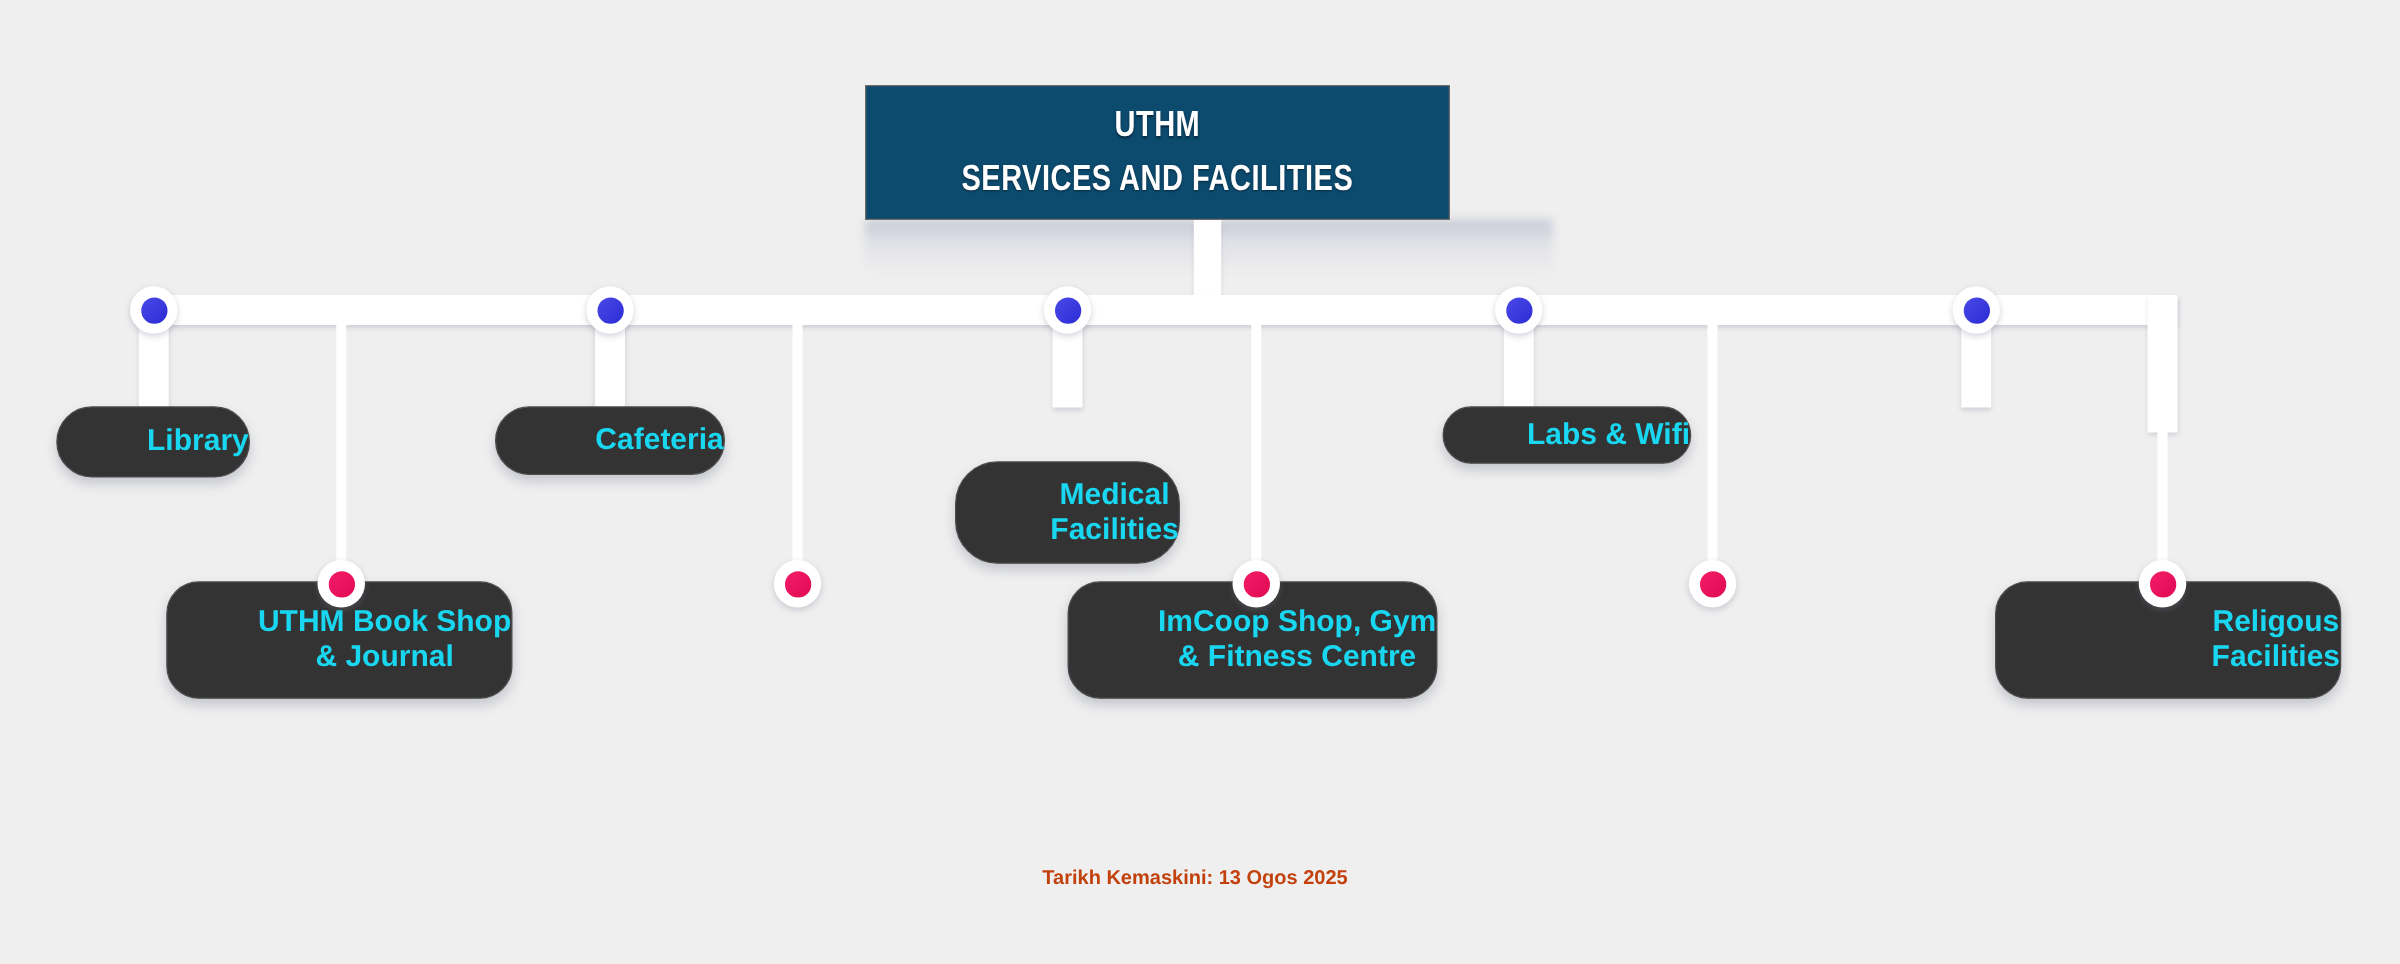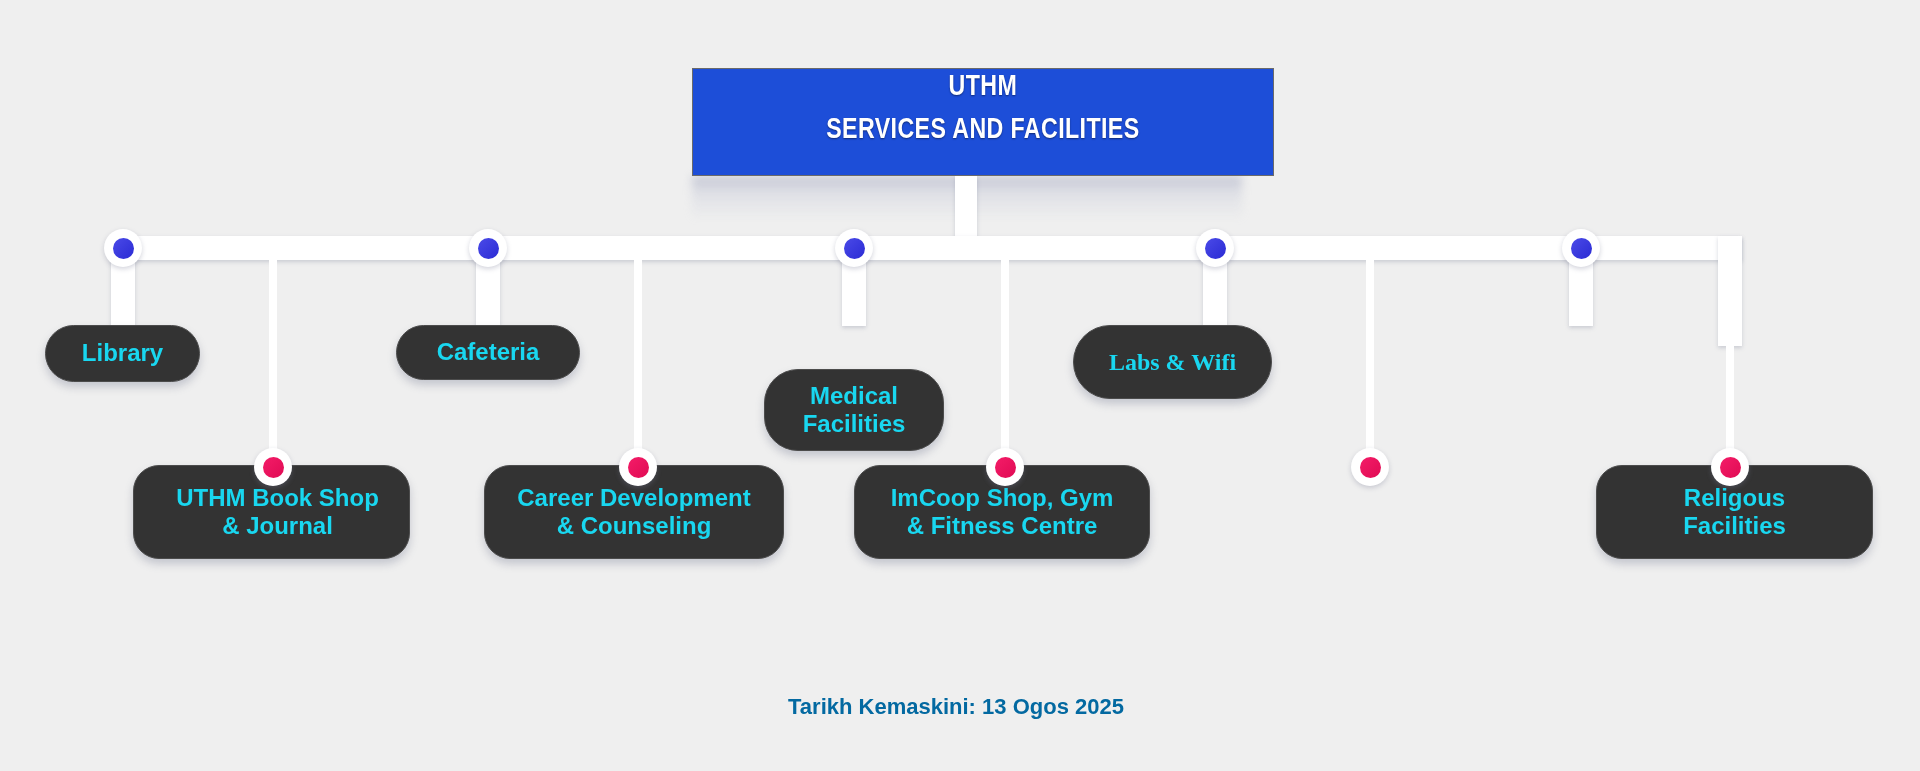--- a/index.html
+++ b/index.html
@@ -21,28 +21,29 @@
     width: 1920px;
     height: 771px;
     background: #efefef;
   }
 
   
   .root-node {
     position: absolute;
     left: 692px;
     top: 68px;
-    width: 582px;
+    width: 468px;
     height: 108px;
-    background: #1d4ed8;
+    background: #0c4a6e;
     border: 1px solid #6a6a6a;
     box-sizing: border-box;
     display: flex;
     flex-direction: column;
     align-items: center;
+    justify-content: center;
     z-index: 6;
   }
   .root-shadow {
     position: absolute;
     left: 692px;
     top: 176px;
     width: 550px;
     height: 44px;
     background: linear-gradient(to bottom,
                 rgba(160,165,190,0.55) 0%,
@@ -95,40 +96,40 @@
 
   
   .node {
     position: absolute;
     background: #333333;
     color: #19d7f0;
     border: 1px solid #4c4c4c;
     box-sizing: border-box;
     display: flex;
     align-items: center;
-    justify-content: center;
+    justify-content: flex-end;
     text-align: center;
     font-weight: bold;
     line-height: 1.18;
     box-shadow: 0 5px 9px rgba(110,115,140,0.33);
     z-index: 7;
   }
   .node.top    { border-radius: 999px; font-size: 24px; }
   .node.top.two-line { border-radius: 34px; }
   .node.bottom { border-radius: 26px; font-size: 24px; }
 
   
   .footer-date {
     position: absolute;
     left: 0;
     top: 694px;
     width: 1912px;
     text-align: center;
-    color: #0369a1;
-    font-size: 22px;
+    color: #c2410c;
+    font-size: 16px;
     font-weight: bold;
     z-index: 8;
   }
 </style>
 </head>
 <body>
 
 <div id="chart-canvas">
 
   <div class="root-shadow"></div>
@@ -195,38 +196,32 @@
     <span>Cafeteria</span>
   </div>
 
   <div class="node top two-line" style="left:764px; top:325px; width:180px; height:82px;margin-top:44px;">
     <div>
       <div>Medical</div>
       <div>Facilities</div>
     </div>
   </div>
 
-  <div class="node top" style="left:1073px; top:325px; width:199px; height:74px;font-family:Liberation Serif, serif;">
+  <div class="node top" style="left:1154px; top:325px; width:199px; height:46px;">
     <span>Labs &amp; Wifi</span>
   </div>
 
 
   <div class="node bottom" style="left:133px; top:465px; width:277px; height:94px;padding-left:12px;">
     <div>
       <div>UTHM Book Shop</div>
       <div>&amp; Journal</div>
     </div>
   </div>
 
-  <div class="node bottom" style="left:484px; top:465px; width:300px; height:94px;">
-    <div>
-      <div>Career Development</div>
-      <div>&amp; Counseling</div>
-    </div>
-  </div>
 
   <div class="node bottom" style="left:854px; top:465px; width:296px; height:94px;">
     <div>
       <div>ImCoop Shop, Gym</div>
       <div>&amp; Fitness Centre</div>
     </div>
   </div>
 
 
   <div class="node bottom" style="left:1596px; top:465px; width:277px; height:94px;">

